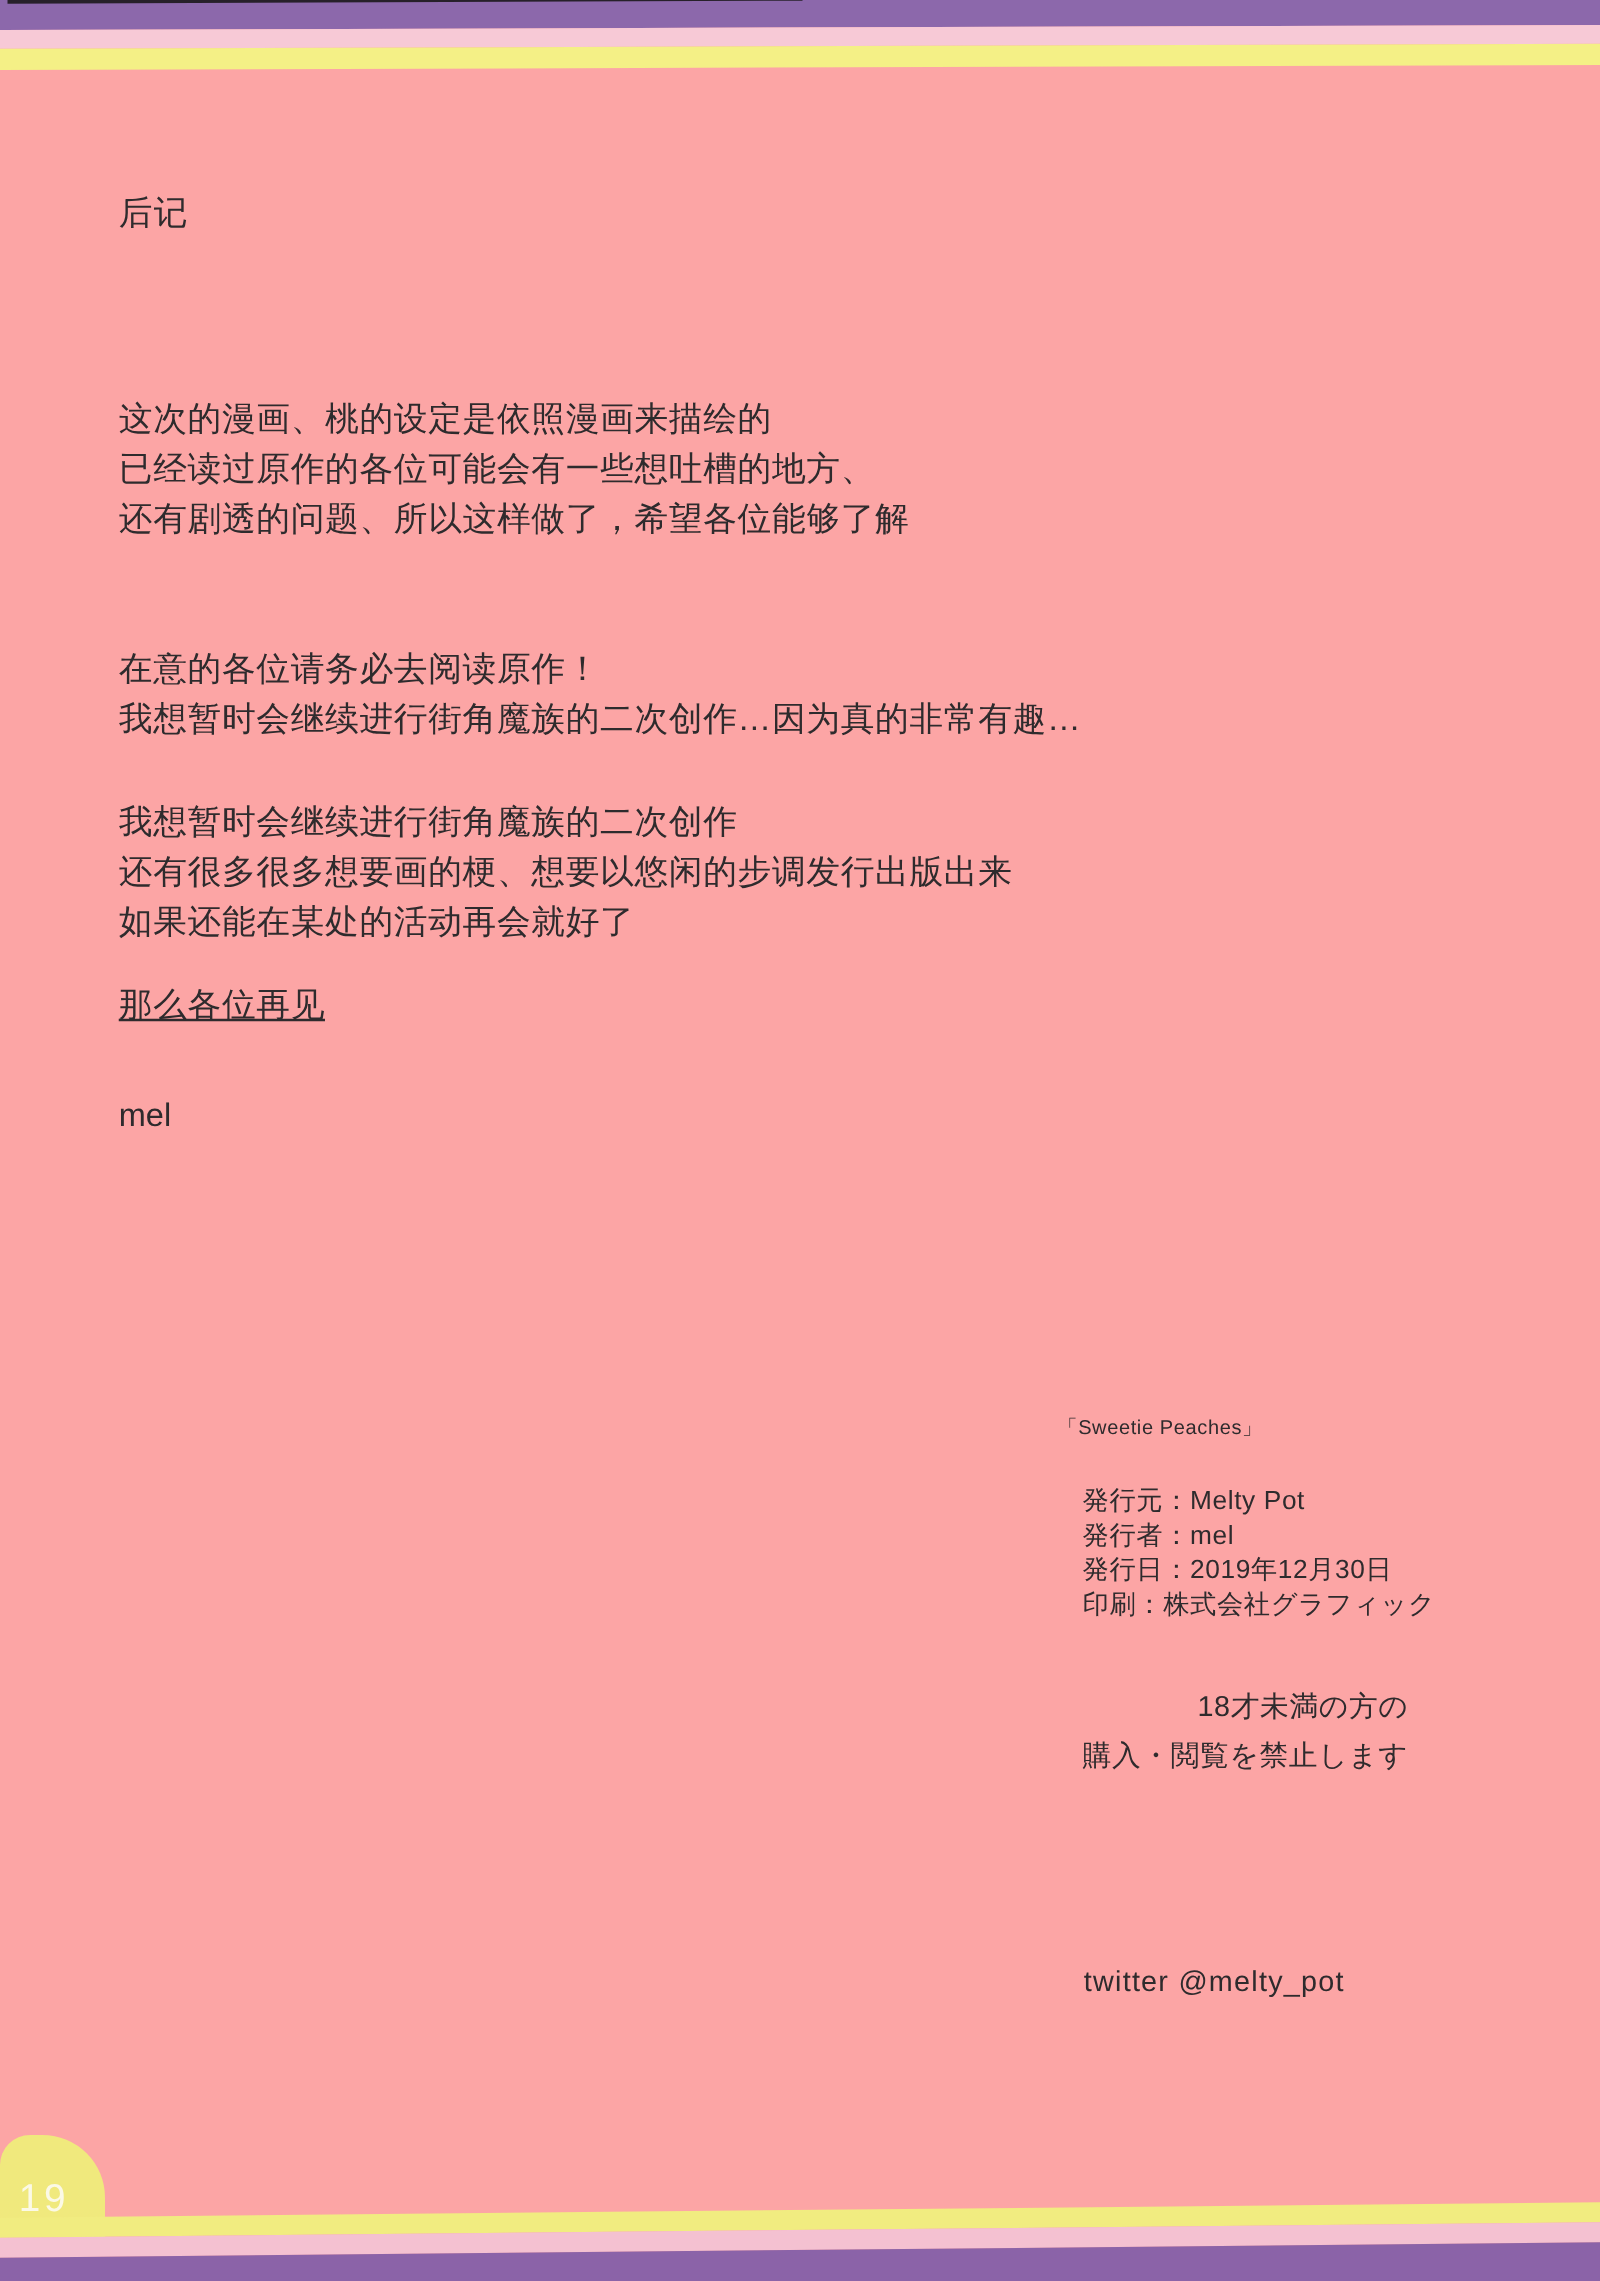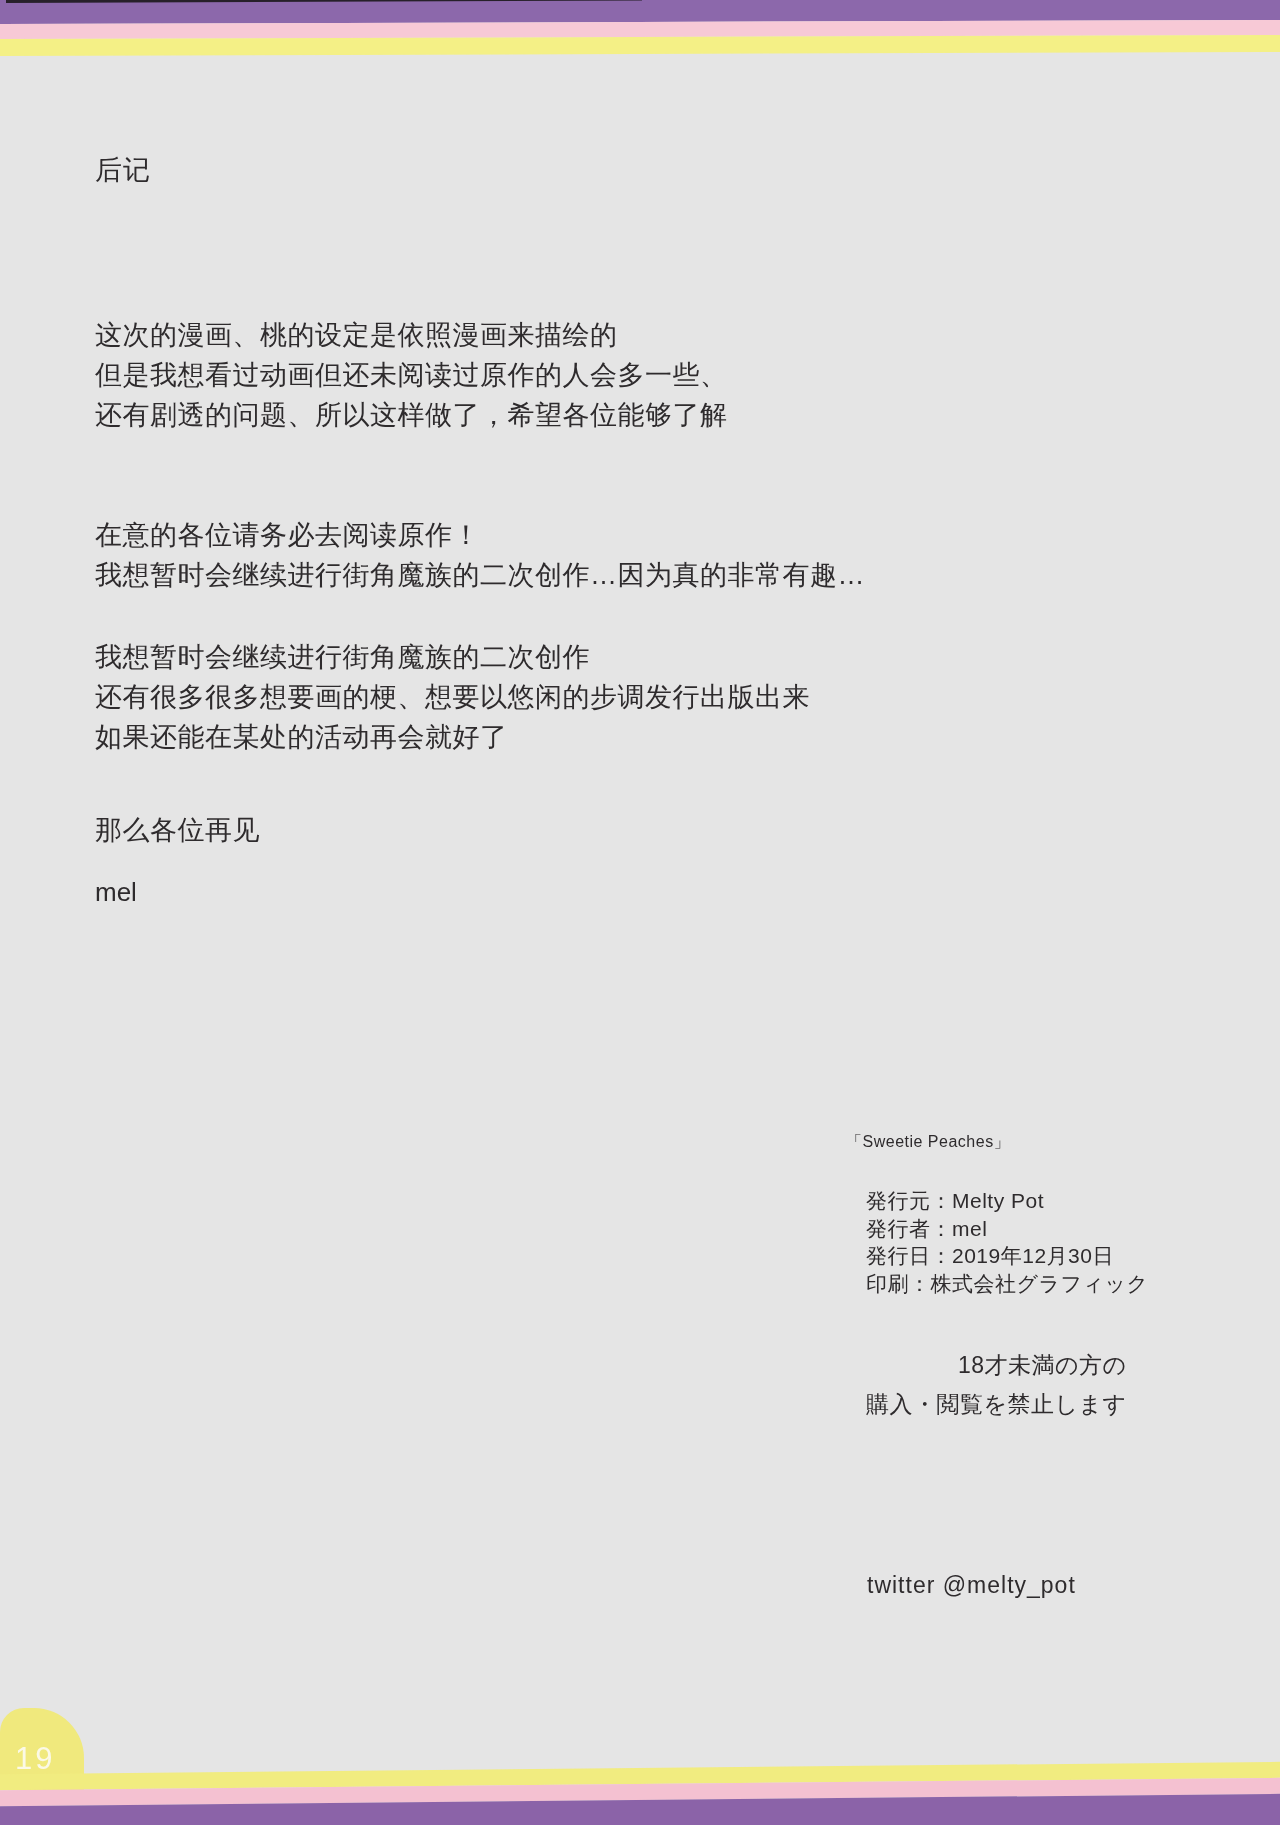--- a/index.html
+++ b/index.html
@@ -1,20 +1,20 @@
 <!DOCTYPE html>
 <html><head>
 <meta charset="utf-8">
 <style>
   * { margin:0; padding:0; box-sizing:border-box; }
   html,body { background:#ffffff; }
   .sheet {
     position:relative;
     width:1280px; height:1825px;
-    background:#e5e5e5;
+    background:#fca5a5;
     overflow:hidden;
     font-family:"Liberation Sans","DejaVu Sans",sans-serif;
     color:#2e2b2d;
   }
 
   
   .scan-edge {
     position:absolute; top:0; left:6px; width:636px; height:3px;
     background:#27202a; transform:rotate(-0.22deg); transform-origin:left top;
     z-index:3;
@@ -37,21 +37,21 @@
   }
   .para {
     position:absolute; left:95px;
     font-size:27px; line-height:40px; letter-spacing:0.5px;
     white-space:nowrap;
     margin-top:16px;
   }
   .para.p1 { top:299px; }
   .para.p2 { top:499px; }
   .para.p3 { top:621px; }
-  .para.p4 { top:794px; }
+  .para.p4 { top:768px;text-decoration:underline; }
   .para.p5 { top:856px; font-size:26px; letter-spacing:0; }
 
   
   .colophon-title {
     position:absolute; left:846px; top:1132px;
     font-size:16px; letter-spacing:0.5px; white-space:nowrap;
   }
   .colophon {
     position:absolute; left:866px;
     font-size:21px; line-height:27.5px; letter-spacing:0.5px;
@@ -88,21 +88,21 @@
   <div class="stripes top">
     <div class="band t-purple"></div>
     <div class="band t-pink"></div>
     <div class="band t-yellow"></div>
   </div>
 
   <div class="heading">后记</div>
 
   <div class="para p1">
     <div>这次的漫画、桃的设定是依照漫画来描绘的</div>
-    <div>但是我想看过动画但还未阅读过原作的人会多一些、</div>
+    <div>已经读过原作的各位可能会有一些想吐槽的地方、</div>
     <div>还有剧透的问题、所以这样做了，希望各位能够了解</div>
   </div>
 
   <div class="para p2">
     <div>在意的各位请务必去阅读原作！</div>
     <div>我想暂时会继续进行街角魔族的二次创作…因为真的非常有趣…</div>
   </div>
 
   <div class="para p3">
     <div>我想暂时会继续进行街角魔族的二次创作</div>

